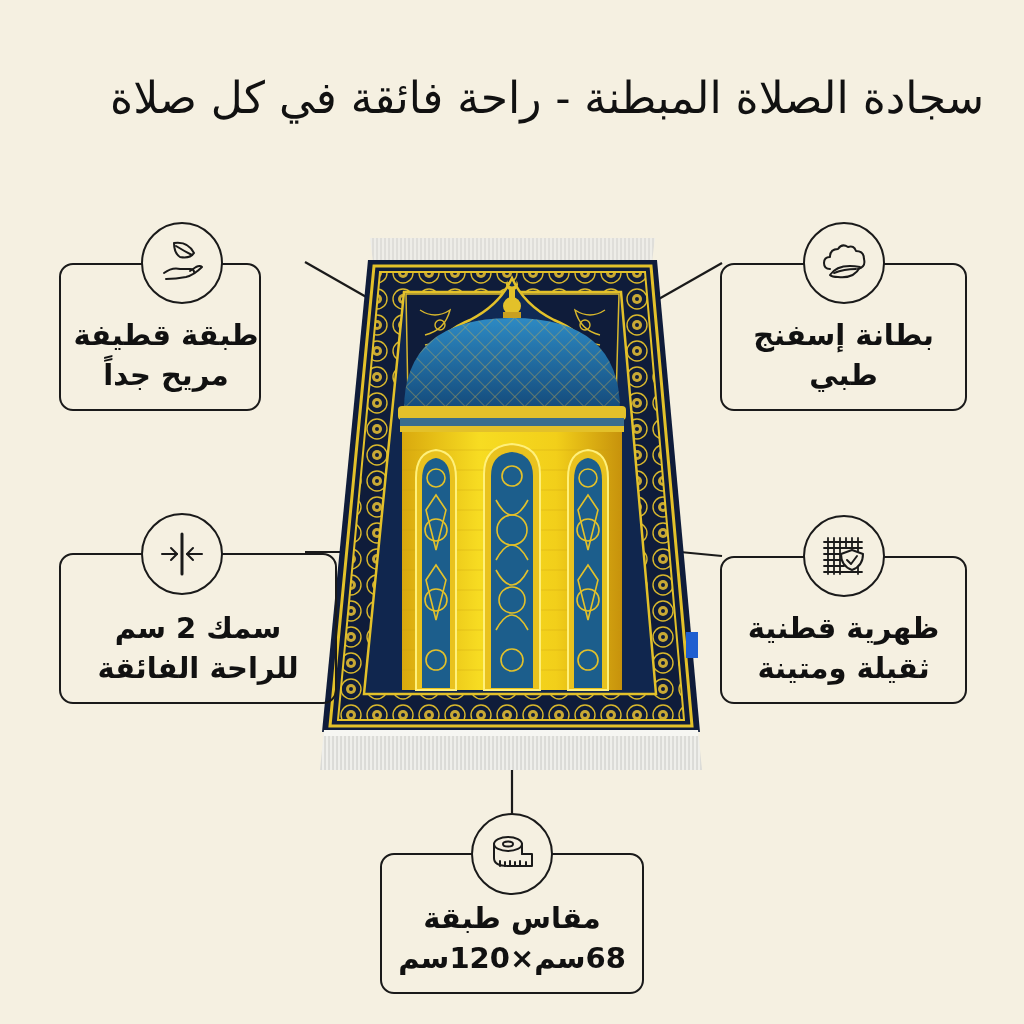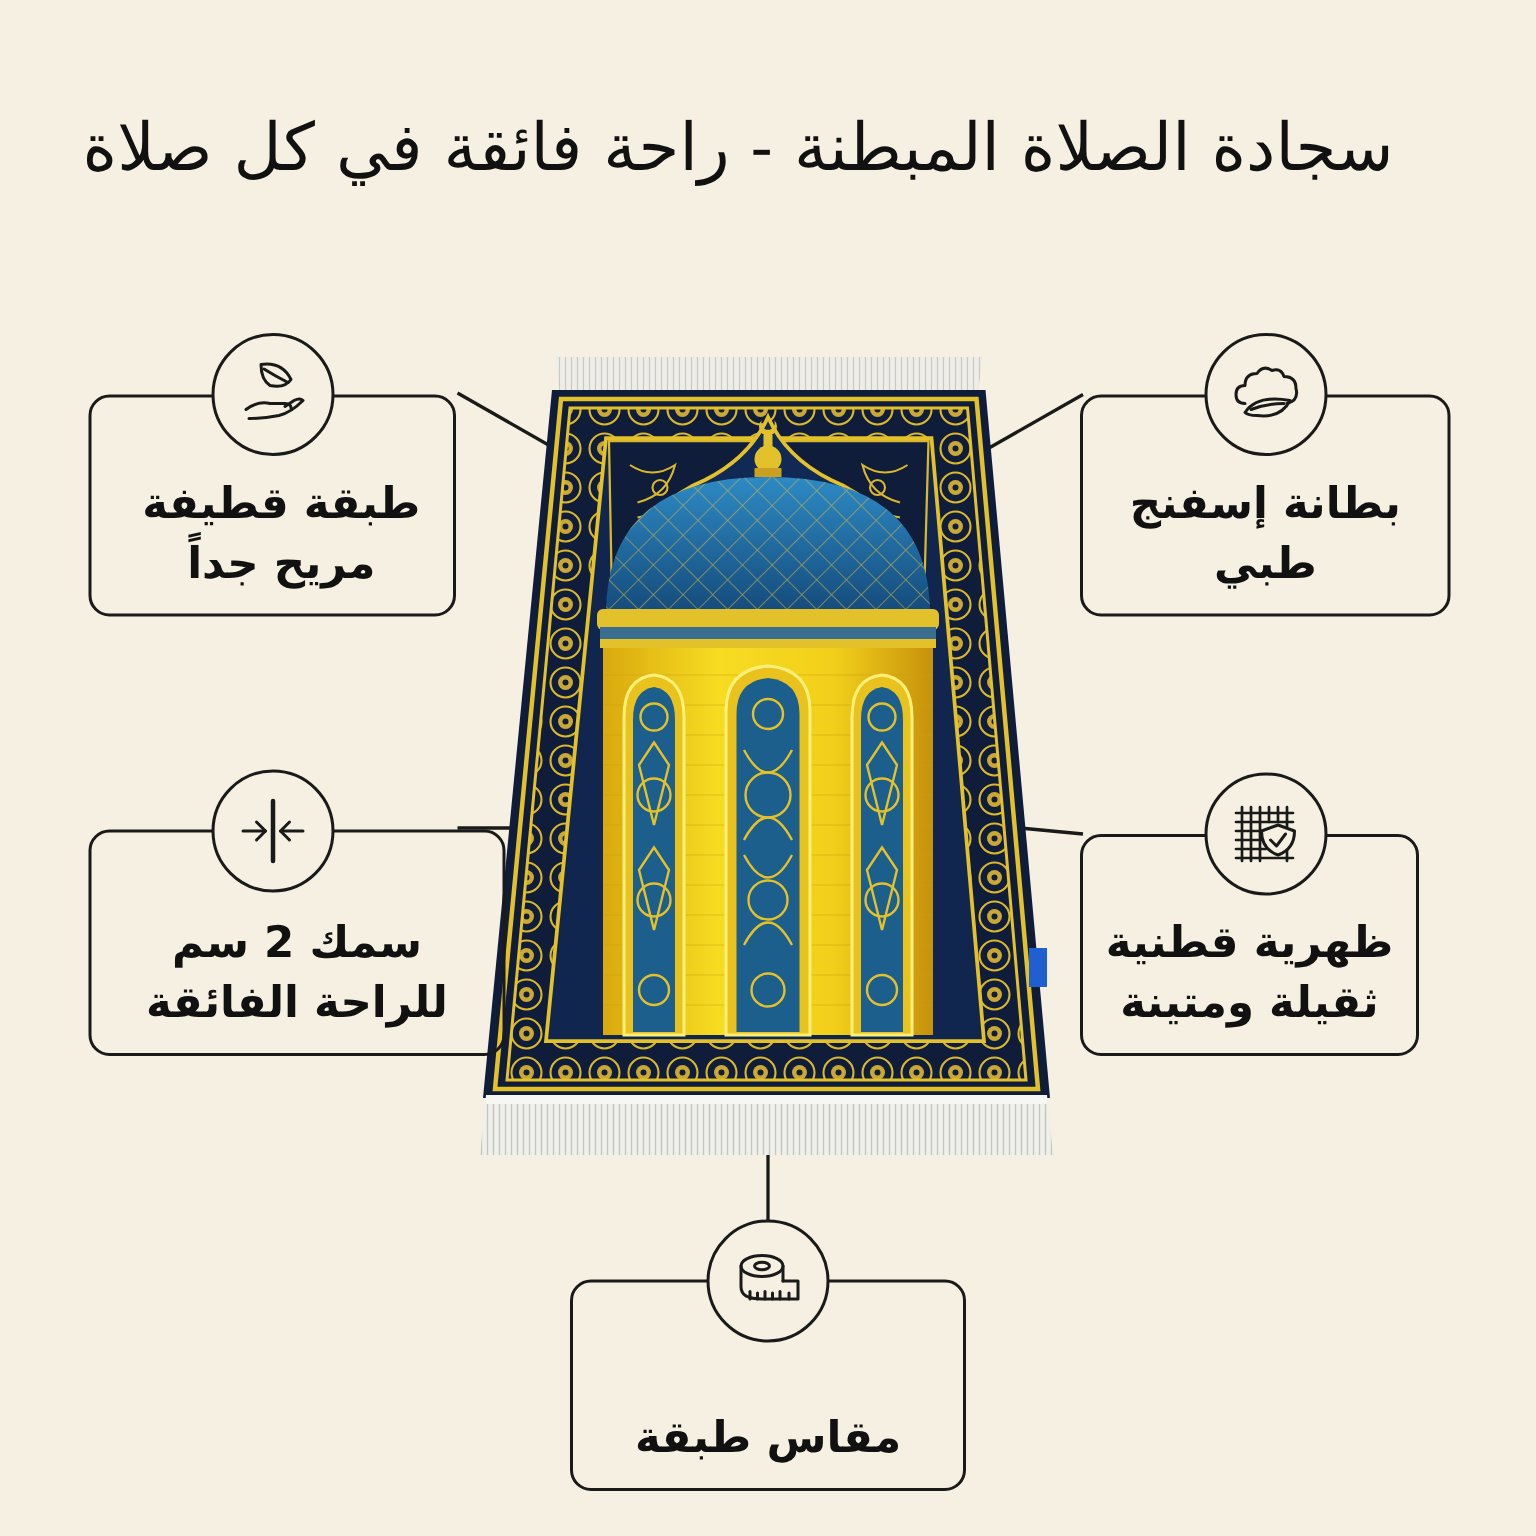--- a/index.html
+++ b/index.html
@@ -5,21 +5,21 @@
   html, body { margin: 0; padding: 0; }
   body {
     width: 1024px; height: 1024px; overflow: hidden;
     background: #f5f0e1;
     font-family: "DejaVu Sans", sans-serif;
     color: #111;
     position: relative;
   }
   .title {
     position: absolute; left: 0; top: 72px; width: 984px;
-    text-align: center; direction: rtl;
+    direction: rtl;
     font-family: "DejaVu Serif", serif;
     font-size: 44px; font-weight: normal; color: #111;
     letter-spacing: 0;
   }
   .callout {
     position: absolute; box-sizing: border-box;
     border: 2.5px solid #1a1a1a; border-radius: 14px;
     background: transparent;
     display: flex; align-items: flex-end; justify-content: center;
   }
@@ -168,21 +168,21 @@
     <path d="M578,510 L588,495 L598,510 L588,550 Z"></path>
     <path d="M578,580 L588,565 L598,580 L588,620 Z"></path>
   </g>
 
   <polygon points="324,730 698,730 702,770 320,770" fill="url(#fringeBottom)"></polygon>
   <rect x="324" y="730" width="374" height="6" fill="#f6f6f2"></rect>
 
   <rect x="686" y="632" width="12" height="26" fill="#1f5fd0"></rect>
 </svg>
 
-<div class="callout" style="left:59px; top:263px; width:245px; height:148px;padding-left:12px;">
+<div class="callout" style="left:59px; top:263px; width:202px; height:148px;padding-left:12px;">
   <div class="callout-text">
     <div>طبقة قطيفة</div>
     <div>مريح جداً</div>
   </div>
 </div>
 <div class="icon-circle" style="left:141px; top:222px;">
   <svg viewBox="0 0 56 56" fill="none" stroke="#1a1a1a" stroke-width="2" stroke-linecap="round" stroke-linejoin="round">
     <path d="M20 8 Q34 6 40 18 Q36 24 26 22 Q20 18 20 8 Z"></path>
     <path d="M22 11 Q30 16 38 20"></path>
     <path d="M10 38 Q18 32 26 34 L36 34 Q40 34 40 37"></path>
@@ -212,21 +212,21 @@
 <div class="icon-circle" style="left:141px; top:513px;">
   <svg viewBox="0 0 56 56" fill="none" stroke="#1a1a1a" stroke-width="2" stroke-linecap="round" stroke-linejoin="round">
     <line x1="28" y1="8" x2="28" y2="48" stroke-width="3"></line>
     <line x1="8" y1="28" x2="23" y2="28"></line>
     <path d="M17 22 L23 28 L17 34"></path>
     <line x1="33" y1="28" x2="48" y2="28"></line>
     <path d="M39 22 L33 28 L39 34"></path>
   </svg>
 </div>
 
-<div class="callout" style="left:720px; top:556px; width:226px; height:148px;">
+<div class="callout" style="left:720px; top:556px; width:247px; height:148px;">
   <div class="callout-text">
     <div>ظهرية قطنية</div>
     <div>ثقيلة ومتينة</div>
   </div>
 </div>
 <div class="icon-circle" style="left:803px; top:515px;">
   <svg viewBox="0 0 56 56" fill="none" stroke="#1a1a1a" stroke-width="1.8" stroke-linecap="round" stroke-linejoin="round">
     <g>
       <line x1="12" y1="10" x2="12" y2="46"></line>
         <line x1="18" y1="10" x2="18" y2="46"></line>
@@ -242,20 +242,21 @@
         <line x1="8" y1="44" x2="46" y2="44"></line>
     </g>
     <path d="M36 22 L47 26 Q47 38 36 42 Q25 38 25 26 Z" fill="#f5f0e1" stroke-width="2"></path>
     <path d="M31 32 L35 36 L41 28" stroke-width="2"></path>
   </svg>
 </div>
 
 <div class="callout" style="left:380px; top:853px; width:264px; height:141px;">
   <div class="callout-text">
     <div>مقاس طبقة</div>
+    <div>68سم×120سم</div>
   </div>
 </div>
 <div class="icon-circle" style="left:471px; top:813px;">
   <svg viewBox="0 0 56 56" fill="none" stroke="#1a1a1a" stroke-width="2" stroke-linecap="round" stroke-linejoin="round">
     <ellipse cx="24" cy="18" rx="14" ry="7"></ellipse>
     <ellipse cx="24" cy="18" rx="5" ry="2.5"></ellipse>
     <path d="M10 18 L10 32 Q10 40 24 40 L48 40 L48 28 L38 28"></path>
     <path d="M38 18 L38 28"></path>
     <line x1="16" y1="40" x2="16" y2="35"></line>
       <line x1="21" y1="40" x2="21" y2="36"></line>

